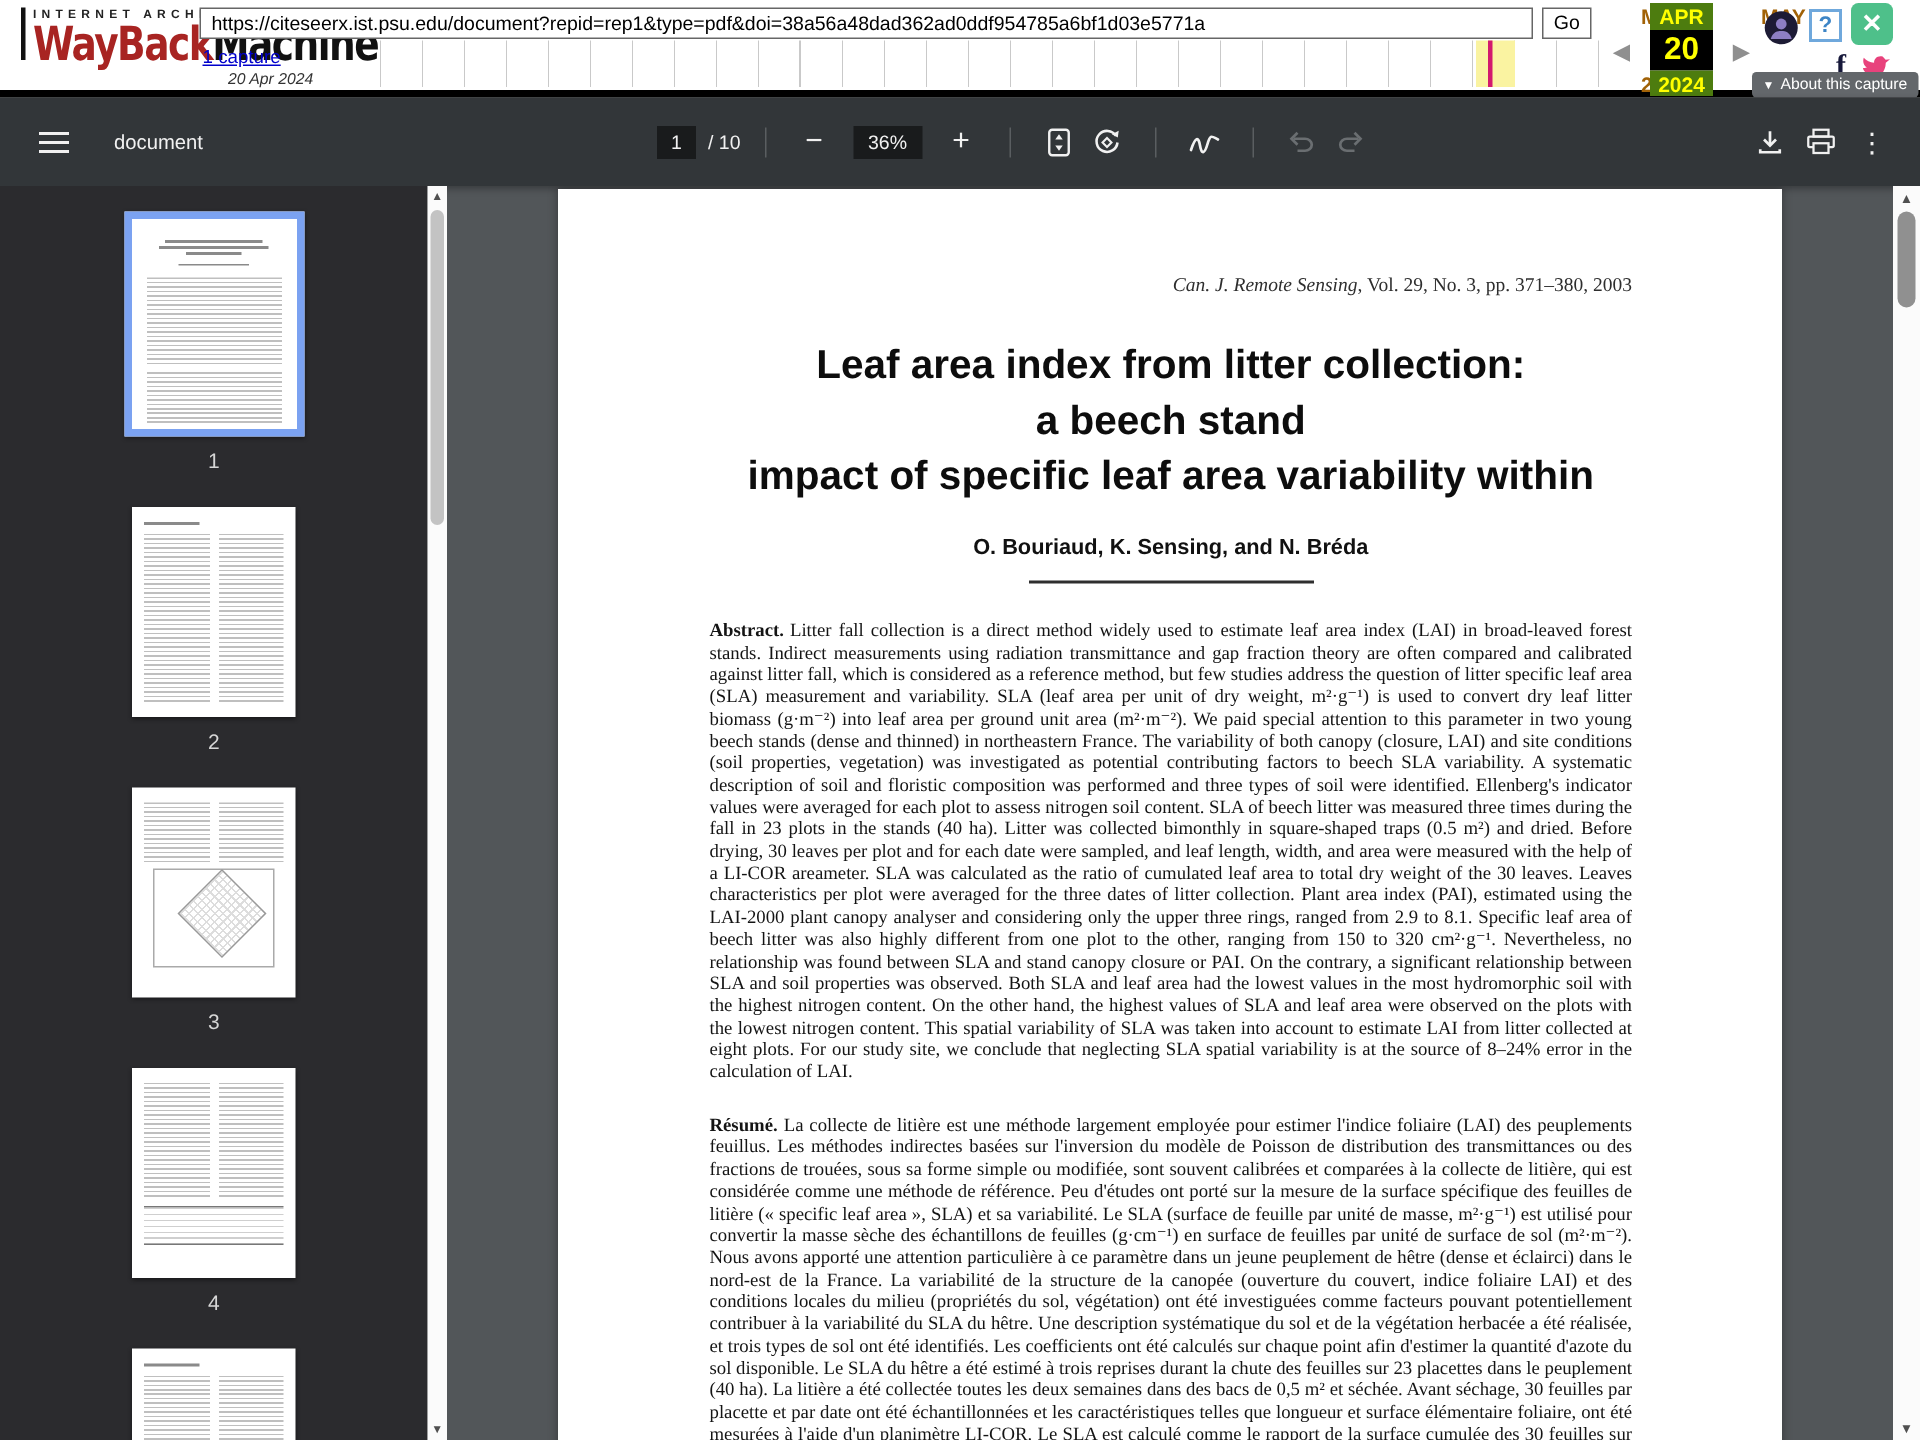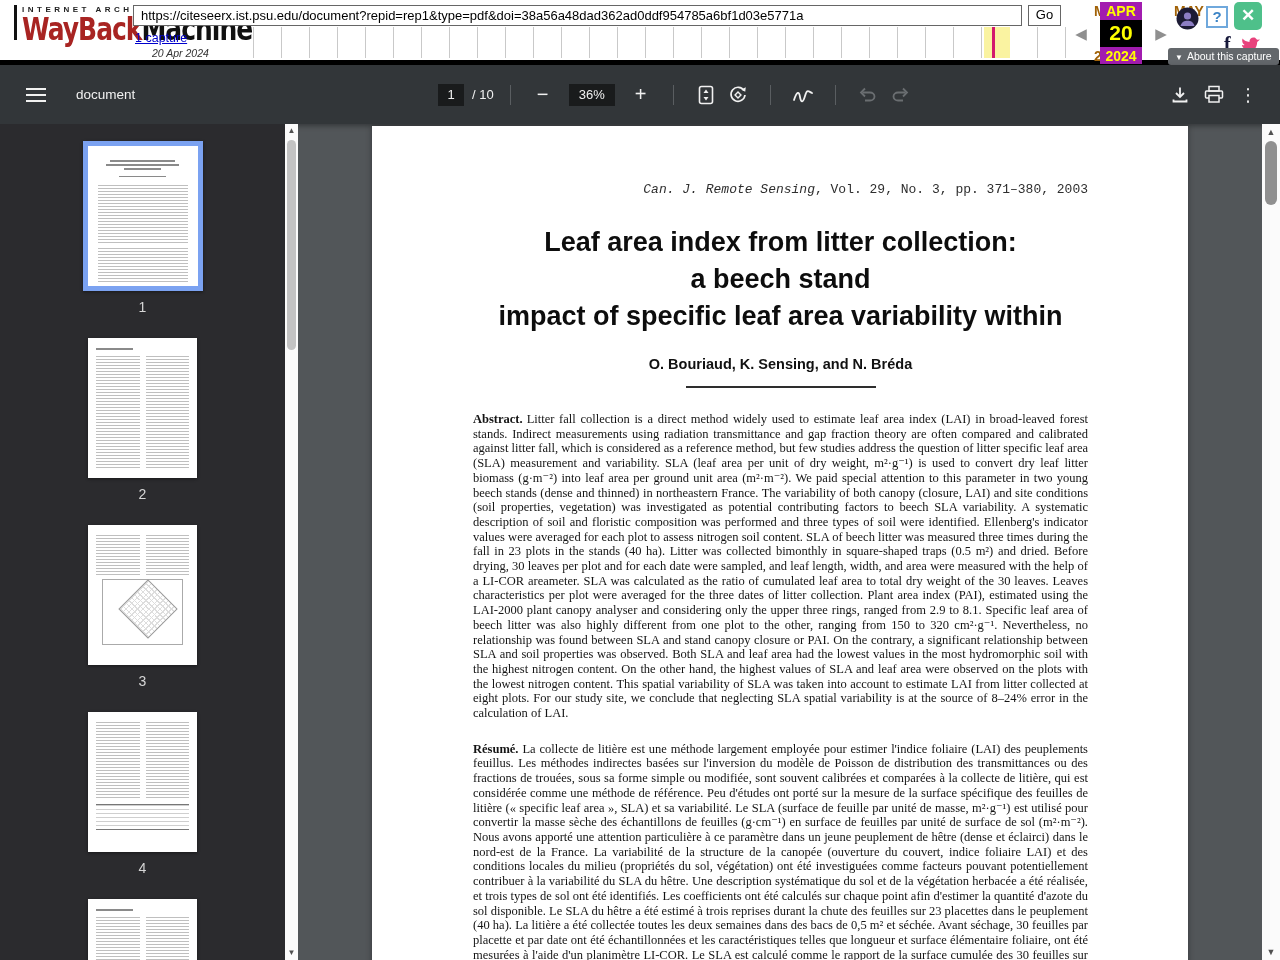--- a/index.html
+++ b/index.html
@@ -27,21 +27,21 @@
     color:#0000cc; text-decoration:underline; cursor:pointer; }
   .cap-date { position:absolute; left:152px; top:47px; font-size:10.5px; color:#333;font-style:italic; }
   .timeline { position:absolute; left:226px; top:27px; width:840px; height:31px;
     background:repeating-linear-gradient(to right, transparent 0 27px, #c9c9c9 27px 28px); cursor:pointer; }
   .tl-highlight { position:absolute; left:758px; top:0; width:26px; height:31px; background:#faf3a1; }
   .tl-marker { position:absolute; left:766px; top:0; width:3px; height:31px; background:#d3196e; }
   .cal { position:absolute; left:1062px; top:2px; display:grid;
     grid-template-columns:38px 42px 38px; grid-template-rows:18px 27px 17px;
     text-align:center; align-items:center; }
   .cal .dim { color:#a16207; font-size:14px; font-weight:bold;margin-left:32px; }
-  .cal .sel { background:#a21caf; color:#ffff00; font-weight:bold; font-size:14px; height:100%; line-height:18px; }
+  .cal .sel { background:#4d7c0f; color:#ffff00; font-weight:bold; font-size:14px; height:100%; line-height:18px; }
   .cal .day-sel { background:#000; color:#ffff00; font-weight:bold; font-size:21px; height:100%; line-height:25px; }
   .cal .arrow { color:#8f8f8f; font-size:15px; cursor:pointer; }
   .wb-ico { position:absolute; cursor:pointer; }
   .help-box { left:1206px; top:6px; width:22px; height:22px; border:2px solid #6fa8dc;
     color:#3d85c6; font-weight:bold; font-size:15px; text-align:center; line-height:18px; background:#fff; }
   .close-box { left:1234px; top:2px; width:28px; height:28px; background:#4ec08a;
     border-radius:5px; color:#fff; font-weight:bold; font-size:17px; text-align:center; line-height:28px; }
   .fb-f { left:1224px; top:33px; font-size:20px; font-weight:bold; color:#16183a;
     font-family:"Liberation Serif",serif; }
   .about-pill { position:absolute; left:1168px; top:48px; background:#63676b; color:#fff;
@@ -90,21 +90,21 @@
     transform:rotate(45deg);
     background:repeating-linear-gradient(0deg,#ddd 0 1px,transparent 1px 4px),
                repeating-linear-gradient(90deg,#ddd 0 1px,transparent 1px 4px); }
   .mini-table { border-top:1.5px solid #777; border-bottom:1.5px solid #777; height:26px; margin-top:4px;
     background:repeating-linear-gradient(to bottom,#cfcfcf 0 1px,transparent 1px 4px); }
 
   .main { flex:1; overflow:hidden; }
   .page { width:816px; margin:2px auto 0; background:#fff; height:1400px;
     padding:56px 100px 0 101px; box-shadow:0 0 6px rgba(0,0,0,.35);
     font-family:"Liberation Serif","DejaVu Serif",serif; color:#141414; }
-  .journal { text-align:right; font-size:13px; font-family:Liberation Mono, monospace; color:#2e2e2e; }
+  .journal { text-align:right; font-size:13px; font-family:Liberation Serif, serif; color:#2e2e2e; }
   .paper-title { text-align:center; font-weight:bold; font-size:27px; line-height:37px;
     font-family:"Liberation Sans",sans-serif; color:#0d0d0d; margin-top:27px; }
   .authors { text-align:center; font-family:"Liberation Sans",sans-serif; font-size:14.5px;
     font-weight:bold; margin-top:21px; color:#111; }
   .authors-rule { width:190px; height:2px; background:#2e2e2e; margin:14px auto 0; }
   .paper-par { margin-top:24px; font-size:12.5px; line-height:14.7px; text-align:justify; }
   .paper-par.resume { margin-top:21px; }
   .lead { font-weight:bold; margin-right:4px; }
 </style>
 </head>

